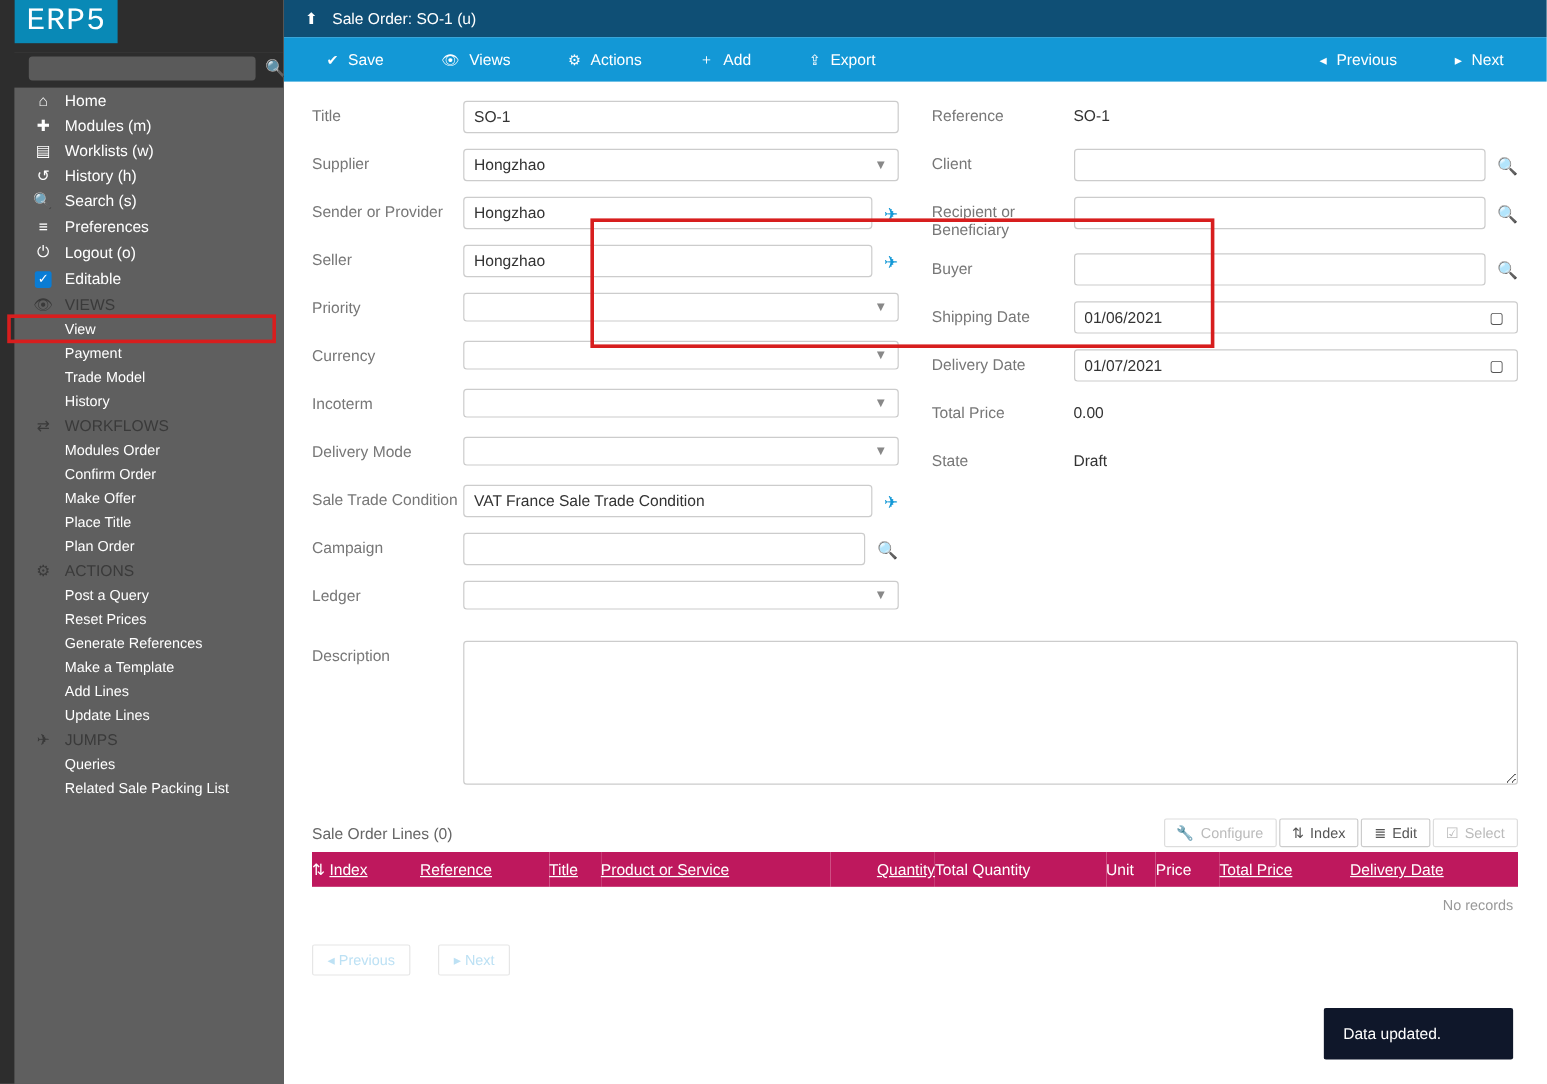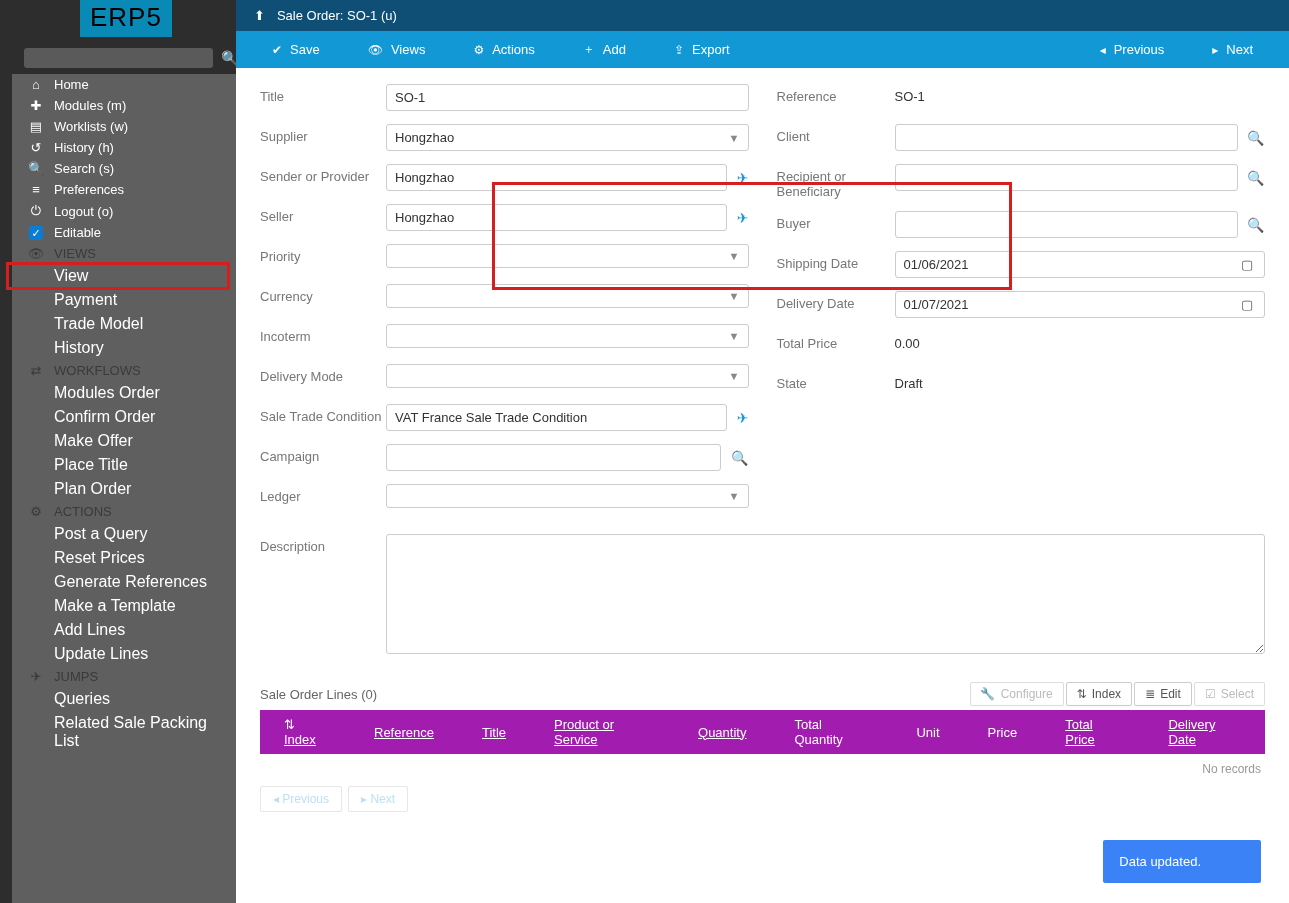--- a/index.html
+++ b/index.html
@@ -29,26 +29,26 @@
   background: #2d2d2d;
 }
 .logo-wrap {
   background: #2d2d2d;
   padding: 0 0 8px 12px;
   display: flex;
   align-items: flex-start;
 }
 .logo {
   background: #0989b6;
-  color: #000000;
+  color: #ffffff;
   font-size: 26px;
   font-weight: 300;
   padding: 2px 10px 4px 10px;
-  margin-left: 68px;
   letter-spacing: 1px;
+  font-family: Liberation Mono, monospace;
 }
 .search-row {
   background: #2d2d2d;
   padding: 3px 12px 6px 24px;
   display: flex;
   align-items: center;
 }
 .search-row input {
   flex: 1;
   background: #5a5a5a;
@@ -87,21 +87,21 @@
 }
 .nav-section .ni-icon {
   width: 20px;
   text-align: center;
   margin-right: 8px;
   font-size: 13px;
 }
 .nav-sub {
   padding: 3px 20px 3px 42px;
   color: #fff;
-  font-size: 16px;
+  font-size: 12px;
   cursor: pointer;
 }
 .view-highlight {
   position: relative;
 }
 .view-highlight::after {
   content: '';
   position: absolute;
   left: -6px; right: 6px;
   top: -2px; bottom: -2px;
@@ -249,50 +249,50 @@
   align-items: center;
   gap: 5px;
   border-radius: 2px;
 }
 .tool-btn.disabled { color: #bbb; border-color: #ddd; cursor: default; }
 .lines-table {
   width: 100%;
   border-collapse: collapse;
 }
 .lines-table thead th {
-  background: #a21caf;
+  background: #be185d;
   color: #fff;
   text-align: left;
-  padding: 7px 24px;
+  padding: 7px 0;
   font-weight: normal;
   font-size: 13px;
 }
 .lines-table thead th .sortable { text-decoration: underline; cursor: pointer; }
 .lines-table thead th.first { width: 90px; }
 .no-records {
   text-align: right;
   color: #999;
   font-size: 12px;
   padding: 8px 4px 4px 0;
 }
-.pager { display: flex; gap: 6px; margin-top: 6px; }
+.pager { display: flex; gap: 23px; margin-top: 22px; }
 .pager-btn {
   border: 1px solid #e6e6e6;
   background: #fff;
   color: #bde1f4;
   padding: 5px 12px;
   font-size: 12px;
   border-radius: 2px;
 }
 
 .toast {
   position: fixed;
   right: 28px;
   bottom: 20px;
-  background: #3b82f6;
+  background: #0f172a;
   color: #fff;
   padding: 14px 60px 14px 16px;
   border-radius: 2px;
   font-size: 13px;
 }
 </style>
 </head>
 <body>
 
 <div class="sidebar">

